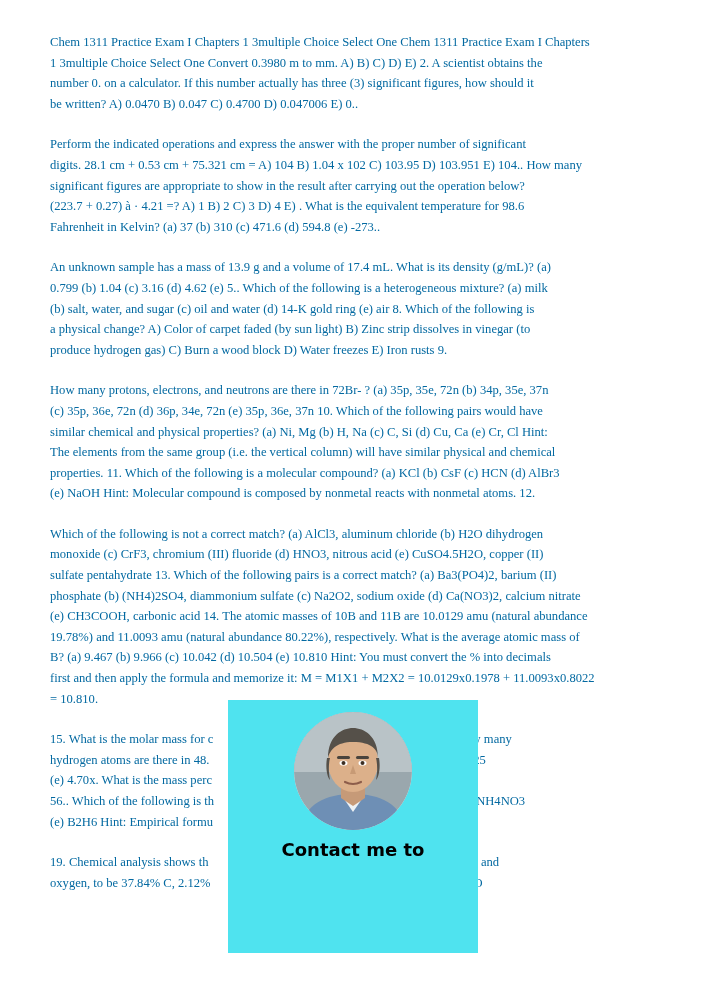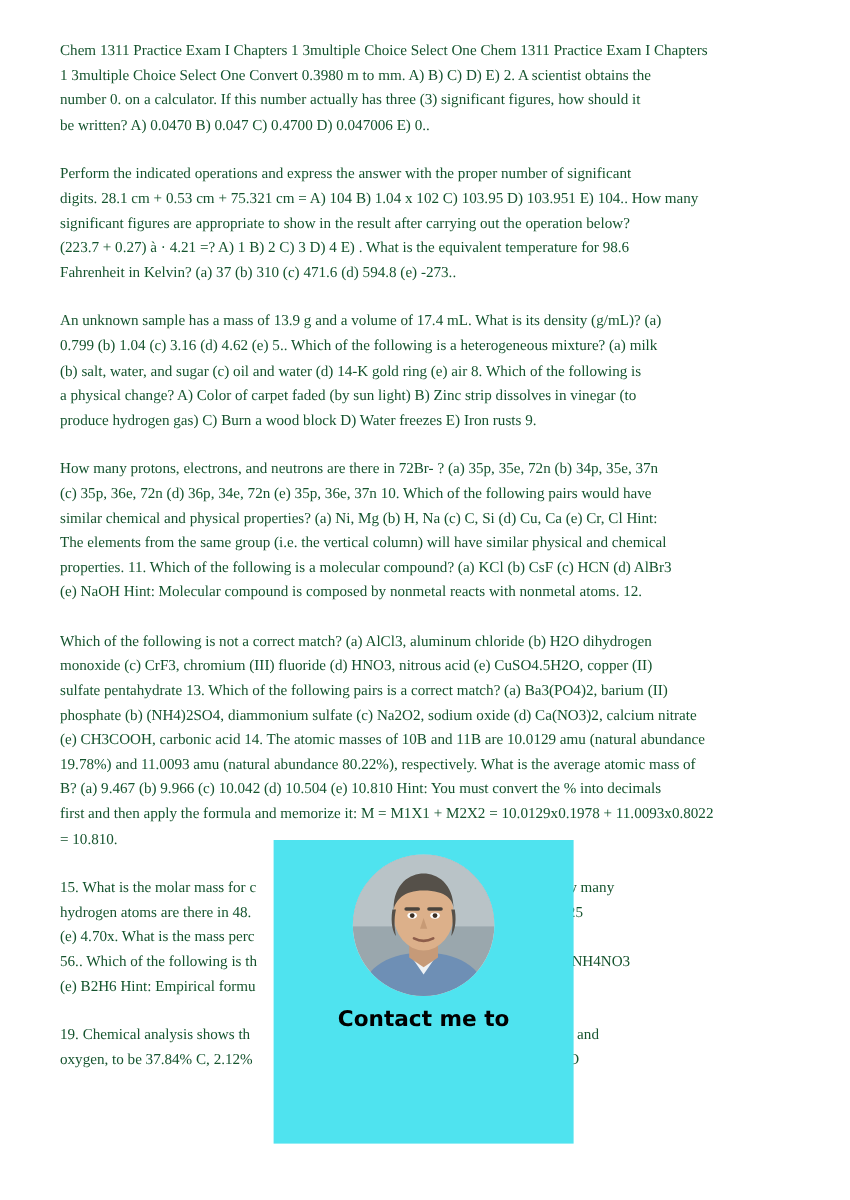--- a/index.html
+++ b/index.html
@@ -26,21 +26,21 @@
     position: absolute;
     left: 50px;
     top: 32px;
     width: 612px;
   }
   .para {
     font-size: 12.6px;
     line-height: 20.6px;
     margin: 0 0 20px 0;
     text-align: left;
-    color: #14532d;
+    color: #0369a1;
     white-space: pre-wrap;
   }
   .para:last-child { margin-bottom: 0; }
 
   
   .overlay-card {
     position: absolute;
     left: 228px;
     top: 700px;
     width: 250px;

